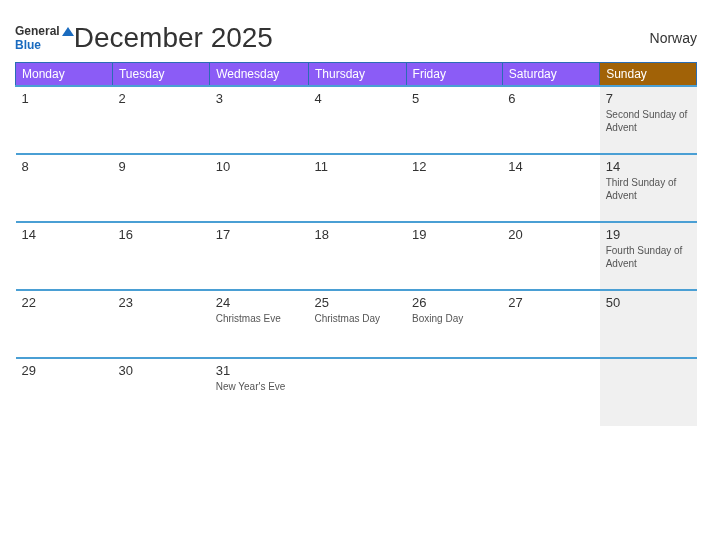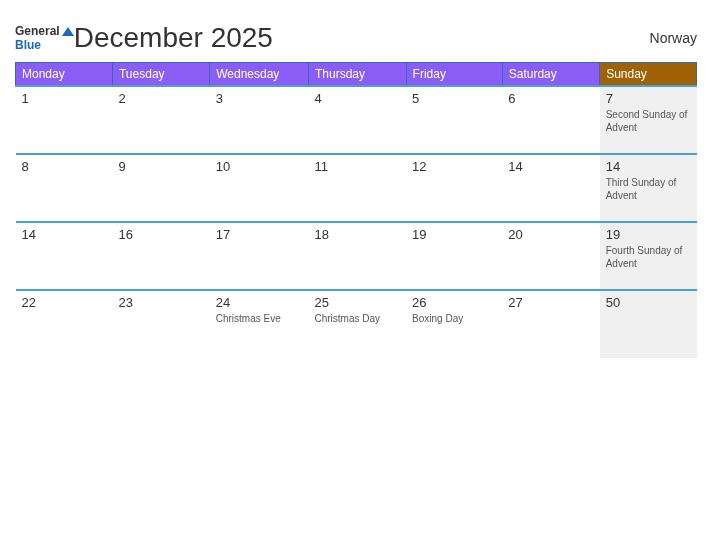--- a/index.html
+++ b/index.html
@@ -207,15 +207,31 @@
             <span class="day-num">26</span>
             <span class="event">Boxing Day</span>
           </td>
           <td>
             <span class="day-num">27</span>
           </td>
           <td class="sunday-col">
             <span class="day-num">50</span>
           </td>
         </tr>
+        <tr>
+          <td>
+            <span class="day-num">29</span>
+          </td>
+          <td>
+            <span class="day-num">30</span>
+          </td>
+          <td>
+            <span class="day-num">31</span>
+            <span class="event">New Year's Eve</span>
+          </td>
+          <td></td>
+          <td></td>
+          <td></td>
+          <td class="sunday-col"></td>
+        </tr>
       </tbody>
   </table>
 </div>
 
 </body></html>

